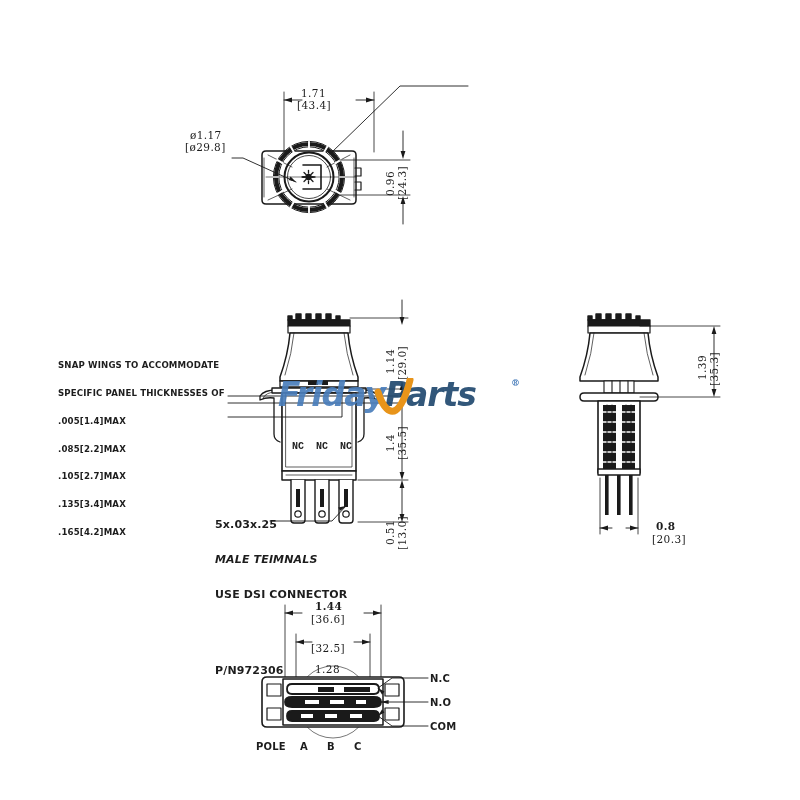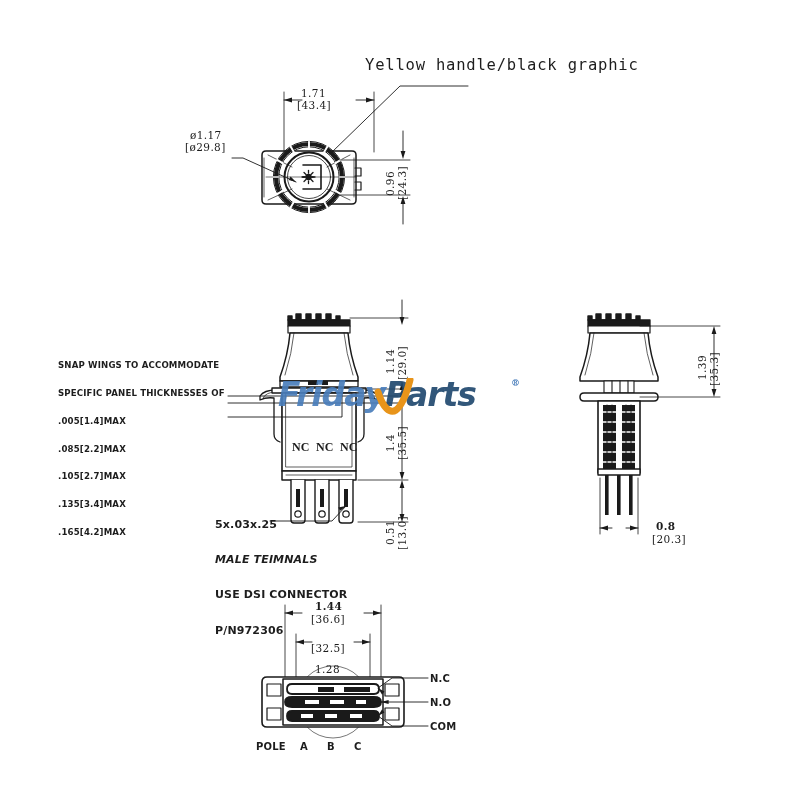--- a/index.html
+++ b/index.html
@@ -8,21 +8,21 @@
        font-family:"DejaVu Serif",serif;color:#1a1a1a;}
   #stage{position:relative;width:800px;height:800px;background:#fff;}
   svg.layer{position:absolute;left:0;top:0;width:800px;height:800px;}
   .txt{position:absolute;white-space:pre;font-family:"DejaVu Serif",serif;color:#1d1d1d;line-height:1.12;}
   .dim{font-size:10.5px;letter-spacing:.4px;}
   .title-note{font-size:15.5px;font-family:"DejaVu Sans Mono",monospace;letter-spacing:.8px;}
   .note-block{font-size:8.6px;font-family:"DejaVu Sans",sans-serif;font-weight:600;letter-spacing:.15px;line-height:1.62;}
   .note-small{font-size:11px;font-family:"DejaVu Sans",sans-serif;font-weight:600;letter-spacing:.15px;line-height:1.6;}
   .vert{transform-origin:left top;transform:rotate(-90deg);}
   .tiny2{font-size:10px;font-family:"DejaVu Sans",sans-serif;font-weight:700;letter-spacing:.2px;}
-  .nc{font-size:12px;font-family:Liberation Serif, serif;font-weight:600;}
+  .nc{font-size:10px;font-family:Liberation Mono, monospace;font-weight:600;}
   
   #wm{position:absolute;left:278px;top:374px;width:240px;height:44px;pointer-events:none;}
   #wm .wmtext{position:absolute;left:0;top:1px;font-family:"DejaVu Sans",sans-serif;
      font-weight:800;font-size:33px;letter-spacing:-1px;font-style:italic;}
   #wm .c1{color:#4a7ebb;opacity:.92;}
   #wm .c2{color:#21496f;opacity:.92;}
   #wm .reg{position:absolute;right:-2px;top:4px;font-size:9px;color:#4a7ebb;font-weight:700;font-style:normal;}
   #wm .tick{position:absolute;left:96px;top:4px;}
 </style>
 </head>
@@ -294,41 +294,40 @@
       <path d="M381,702 L428,702" stroke-width="0.9"></path>
       <path d="M378,716 L392,726 L428,726" stroke-width="0.9"></path>
       <polygon points="378,688 384.4,691.4 382.1,694.7" fill="#1a1a1a" stroke="none"></polygon>
       <polygon points="381,702 388.6,699.9 388.6,704.1" fill="#1a1a1a" stroke="none"></polygon>
       <polygon points="378,716 384.4,712.6 382.1,709.3" fill="#1a1a1a" stroke="none"></polygon>
     </g>
 
     </g>
   </svg>
 
-  <div class="txt title-note" style="left:365px;top:57px;">Yellow handle/black graphic</div>
 
   <div class="txt dim" style="left:301px;top:88px;">1.71</div>
   <div class="txt dim" style="left:297px;top:100px;">[43.4]</div>
   <div class="txt dim" style="left:190px;top:130px;">ø1.17</div>
   <div class="txt dim" style="left:185px;top:142px;">[ø29.8]</div>
   <div class="txt dim vert" style="left:385px;top:196px;">0.96</div>
   <div class="txt dim vert" style="left:397px;top:200px;">[24.3]</div>
 
   <div class="txt note-block" style="left:58px;top:359px;"><span style="display: block;">SNAP WINGS TO ACCOMMODATE</span>
 <span style="display: block;">SPECIFIC PANEL THICKNESSES OF</span>
 <span style="display: block;">.005[1.4]MAX</span>
 <span style="display: block;">.085[2.2]MAX</span>
 <span style="display: block;">.105[2.7]MAX</span>
 <span style="display: block;">.135[3.4]MAX</span>
 <span style="display: block;">.165[4.2]MAX</span></div>
 
   <div class="txt note-small" style="left:215px;top:516px;"><span style="display: block;">5x.03x.25</span>
 <span style="display: block; font-style: italic;">MALE TEIMNALS</span>
 <span style="display: block;">USE DSI CONNECTOR</span>
-<span style="display: block;">P/N972306</span></div>
+<span style="display: block; margin-top: 40px;">P/N972306</span></div>
 
   <div class="txt nc" style="left:292px;top:441px;">NC</div>
   <div class="txt nc" style="left:316px;top:441px;">NC</div>
   <div class="txt nc" style="left:340px;top:441px;">NC</div>
 
   <div class="txt dim vert" style="left:385px;top:374px;">1.14</div>
   <div class="txt dim vert" style="left:397px;top:380px;">[29.0]</div>
   <div class="txt dim vert" style="left:385px;top:452px;">1.4</div>
   <div class="txt dim vert" style="left:397px;top:460px;">[35.5]</div>
   <div class="txt dim vert" style="left:385px;top:545px;">0.51</div>

